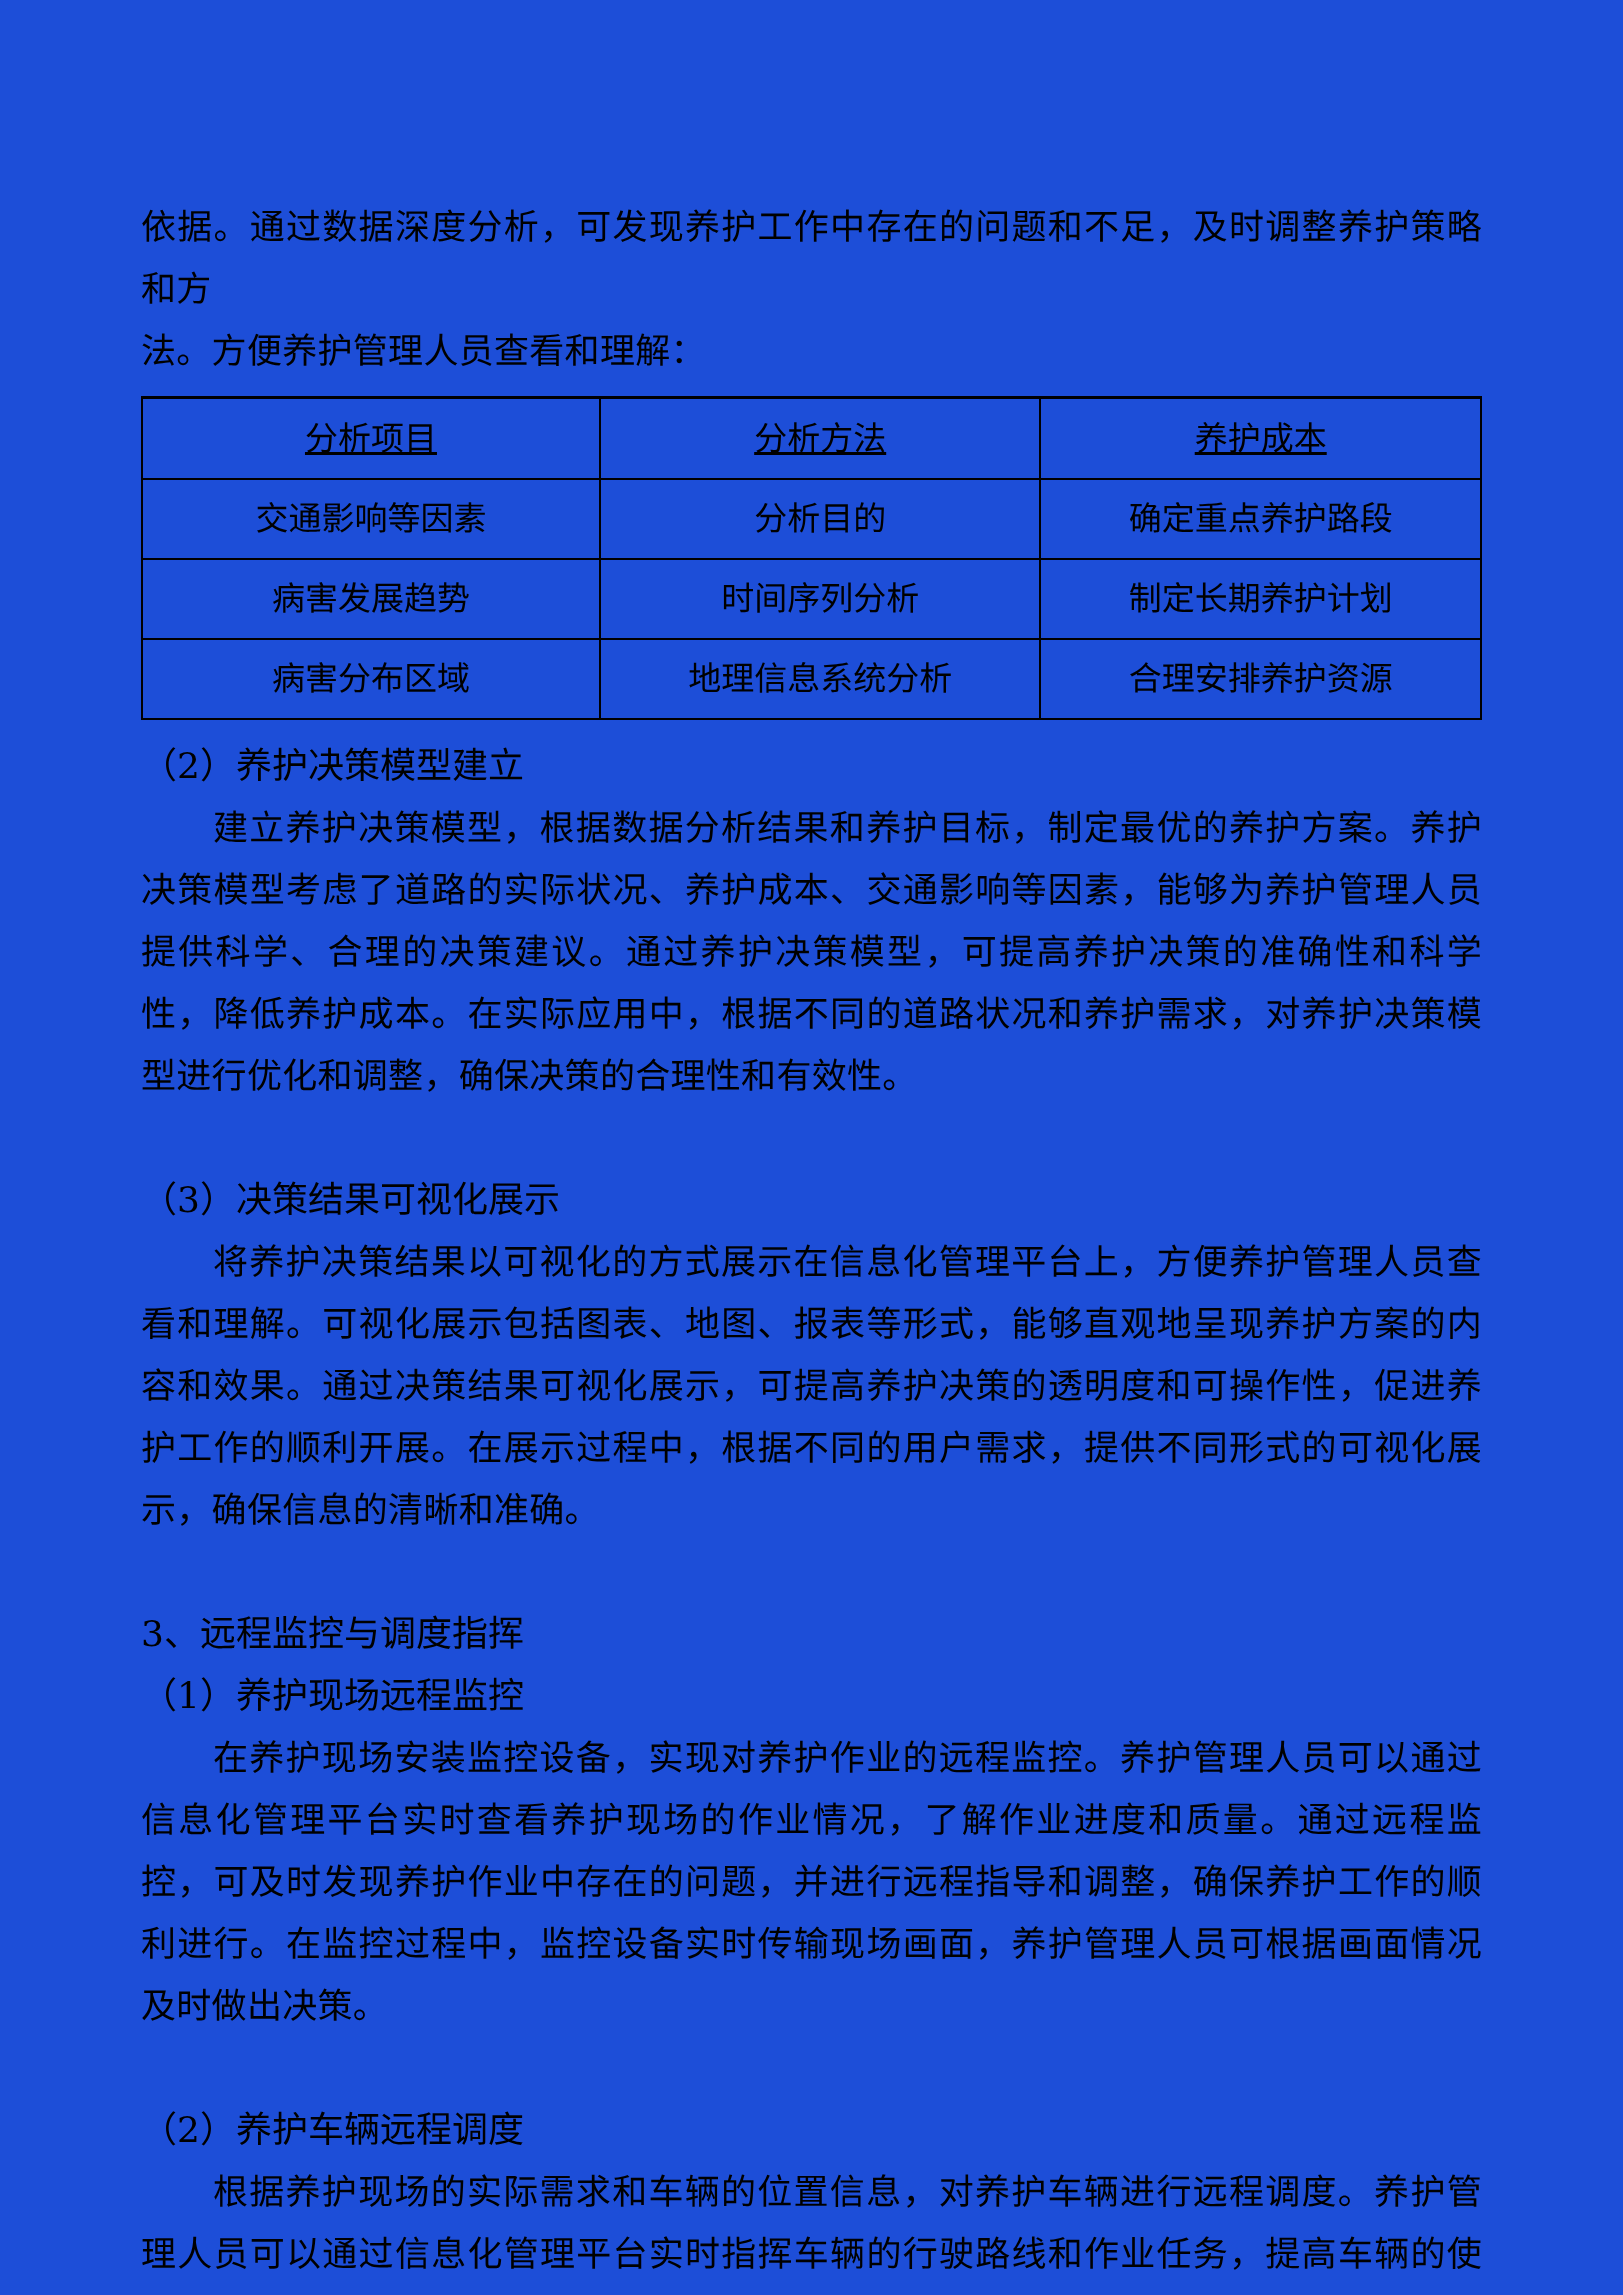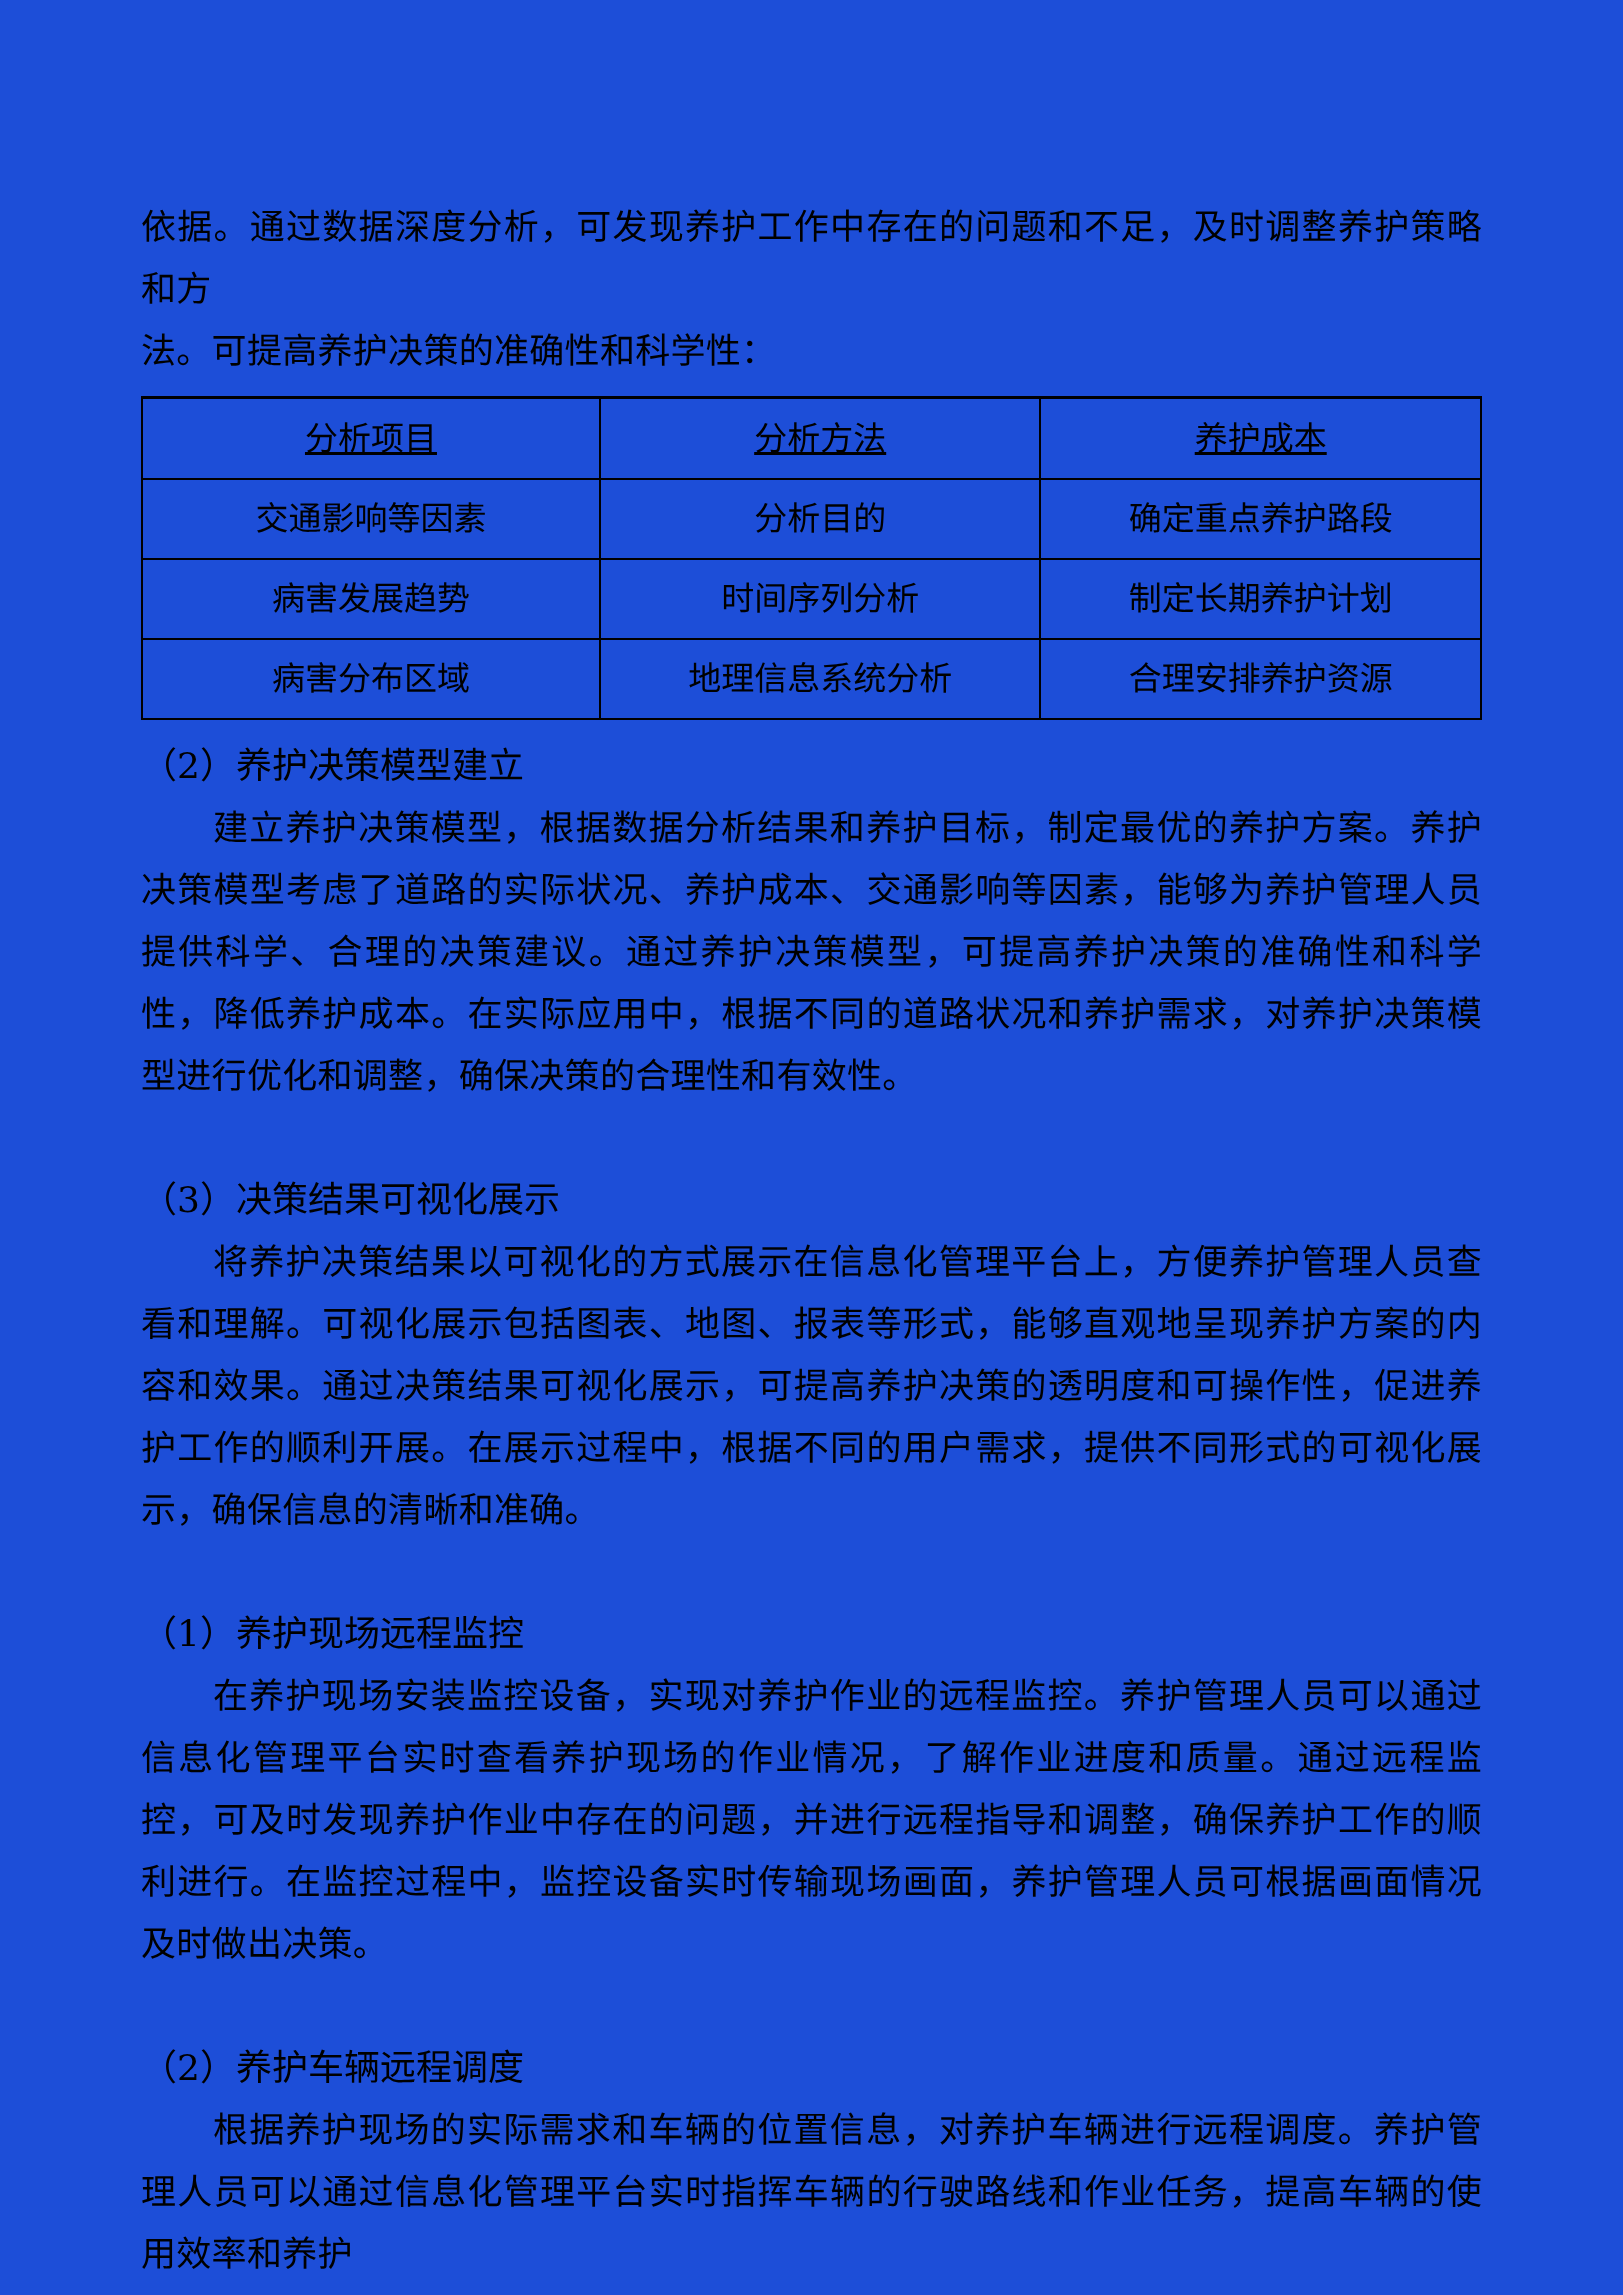--- a/index.html
+++ b/index.html
@@ -79,21 +79,21 @@
 </style>
 </head>
 <body>
 
 <div class="page">
 
   <p class="body-text para">
     <span>依据。通过数据深度分析，可发现养护工作中存在的问题和不足，及时调整养护策略和方</span>
   </p>
   <p class="body-text para">
-    <span>法。可提高养护决策的准确性和科学性：</span>
+    <span>法。方便养护管理人员查看和理解：</span>
   </p>
 
   <table class="data-table">
     <colgroup>
       <col class="c1">
         <col class="c2">
         <col class="c3">
     </colgroup>
     <tbody>
       <tr class="header-row">
@@ -122,20 +122,21 @@
   <p class="heading">（2）养护决策模型建立</p>
   <p class="body-text para indent">建立养护决策模型，根据数据分析结果和养护目标，制定最优的养护方案。养护决策模型考虑了道路的实际状况、养护成本、交通影响等因素，能够为养护管理人员提供科学、合理的决策建议。通过养护决策模型，可提高养护决策的准确性和科学性，降低养护成本。在实际应用中，根据不同的道路状况和养护需求，对养护决策模型进行优化和调整，确保决策的合理性和有效性。</p>
 
   <div class="spacer-line"></div>
 
   <p class="heading">（3）决策结果可视化展示</p>
   <p class="body-text para indent">将养护决策结果以可视化的方式展示在信息化管理平台上，方便养护管理人员查看和理解。可视化展示包括图表、地图、报表等形式，能够直观地呈现养护方案的内容和效果。通过决策结果可视化展示，可提高养护决策的透明度和可操作性，促进养护工作的顺利开展。在展示过程中，根据不同的用户需求，提供不同形式的可视化展示，确保信息的清晰和准确。</p>
 
   <div class="spacer-line"></div>
 
+  <p class="heading">3、远程监控与调度指挥</p>
   <p class="heading">（1）养护现场远程监控</p>
   <p class="body-text para indent">在养护现场安装监控设备，实现对养护作业的远程监控。养护管理人员可以通过信息化管理平台实时查看养护现场的作业情况，了解作业进度和质量。通过远程监控，可及时发现养护作业中存在的问题，并进行远程指导和调整，确保养护工作的顺利进行。在监控过程中，监控设备实时传输现场画面，养护管理人员可根据画面情况及时做出决策。</p>
 
   <div class="spacer-line"></div>
 
   <p class="heading">（2）养护车辆远程调度</p>
   <p class="body-text para indent">根据养护现场的实际需求和车辆的位置信息，对养护车辆进行远程调度。养护管理人员可以通过信息化管理平台实时指挥车辆的行驶路线和作业任务，提高车辆的使用效率和养护</p>
 
 </div>
 

